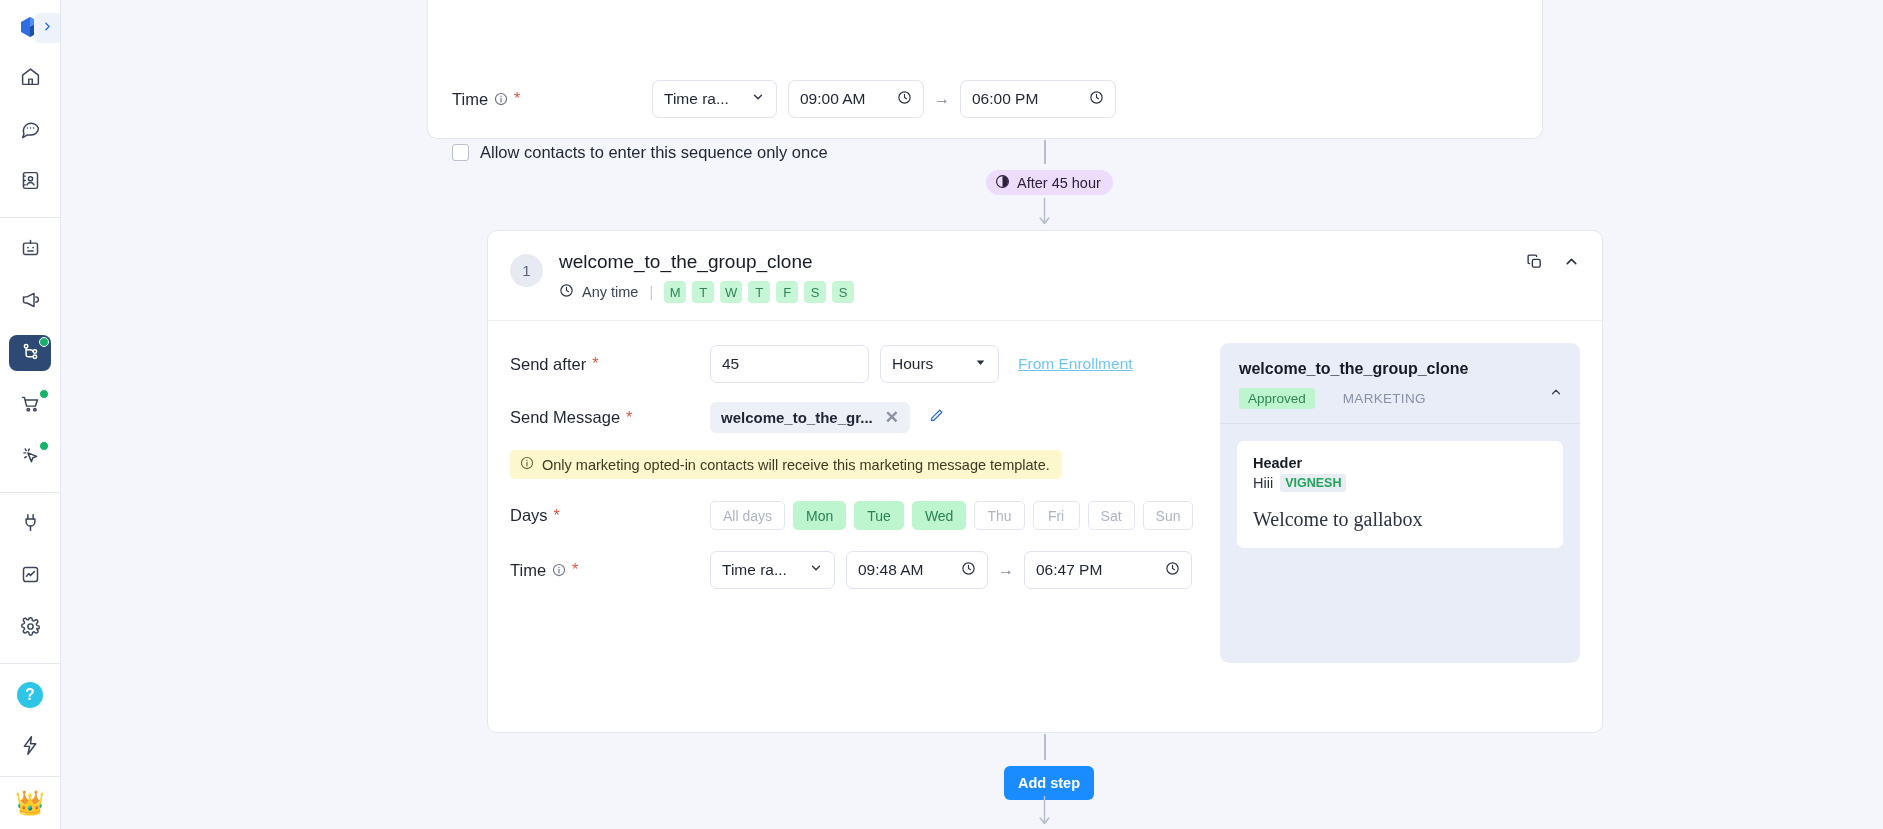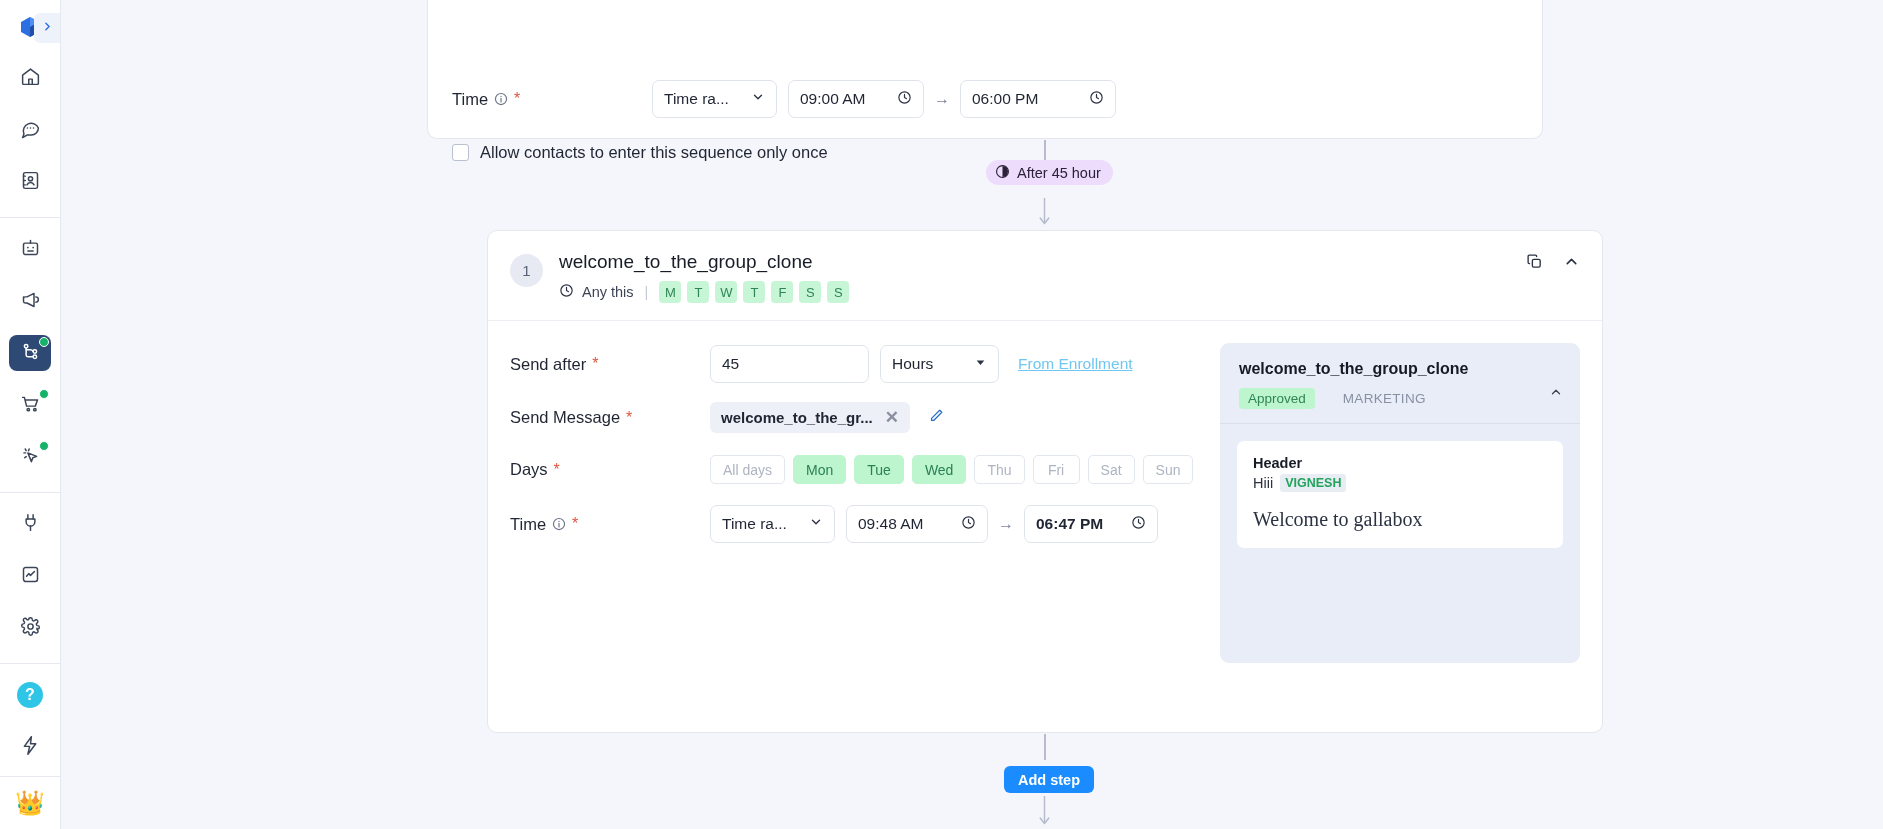--- a/index.html
+++ b/index.html
@@ -201,21 +201,21 @@
   .pv-body { padding: 17px 17px 0 17px; }
   .bubble { background: #fff; border-radius: 7px; padding: 14px 16px 17px 16px; }
   .bb-header { font-size: 14.5px; font-weight: bold; color: #171c27; margin-bottom: 3px; }
   .bb-line { font-size: 14.5px; color: #2b3242; display: flex; align-items: center; gap: 7px; }
   .bb-var { background: #e8ecf3; color: #23a35b; font-weight: bold; font-size: 12.5px; padding: 2px 5px; border-radius: 3px; }
   .bb-body { font-size: 20px; color: #2b3242; margin-top: 16px; font-family: Liberation Serif, serif; }
 
   .add-step {
     position: absolute;
     background: #1a8cff; color: #fff;
-    border-radius: 6px; height: 27px;
+    border-radius: 6px; height: 34px;
     display: flex; align-items: center; justify-content: flex-end;
     padding: 0 14px; font-size: 14.5px; font-weight: bold;
     cursor: pointer;
   }
 </style>
 </head>
 <body>
 
 <div class="app">
 
@@ -430,21 +430,21 @@
       </div>
 
       <div class="checkbox-row" style="position:absolute; left:24px; top:239px;">
         <span class="cb"></span>
         <span class="cb-label">Allow contacts to enter this sequence only once</span>
       </div>
     </div>
 
     <div class="conn-line" style="left:983px; top:140px; height:24px;"></div>
 
-    <div class="delay-badge" style="left:925px; top:160px;">
+    <div class="delay-badge" style="left:925px; top:170px;">
       <span>
         <svg width="15" height="15" viewBox="0 0 24 24">
             <circle cx="12" cy="12" r="9.5" fill="none" stroke="#2b2139" stroke-width="1.8"></circle>
             <path d="M12 3.2a8.8 8.8 0 0 1 0 17.6z" fill="#2b2139"></path>
           </svg>
       </span>
       <span>After 45 hour</span>
     </div>
 
     <div class="conn-arrow" style="left:976px; top:198px;">
@@ -461,21 +461,21 @@
 
         <div class="step-titles">
           <div class="step-title">welcome_to_the_group_clone</div>
           <div class="step-sub">
             <span>
               <svg width="15" height="15" viewBox="0 0 24 24" fill="none" stroke="#2b3242" stroke-width="1.9">
                   <circle cx="12" cy="12" r="9"></circle>
                   <path d="M12 7v5l3.2 2" stroke-linecap="round"></path>
                 </svg>
             </span>
-            <span>Any this</span>
+            <span>Any time</span>
             <span class="divider">|</span>
             <span id="head-daychips" style="display:flex; gap:6px;">
                 <span class="daychip">M</span>
                 <span class="daychip">T</span>
                 <span class="daychip">W</span>
                 <span class="daychip">T</span>
                 <span class="daychip">F</span>
                 <span class="daychip">S</span>
                 <span class="daychip">S</span>
               </span>
@@ -529,20 +529,32 @@
               <span>welcome_to_the_gr...</span>
               <span class="chip-x">✕</span>
             </div>
             <span style="margin-left:18px; cursor:pointer;">
               <svg width="17" height="17" viewBox="0 0 24 24" fill="none" stroke="#2a6fc4" stroke-width="1.8" stroke-linecap="round" stroke-linejoin="round">
                   <path d="M16.5 4.5l3 3L8 19H5v-3z"></path>
                 </svg>
             </span>
           </div>
 
+          <div style="margin-top:17px; margin-left:0;">
+            <div class="warn">
+              <span>
+                <svg width="14" height="14" viewBox="0 0 24 24" fill="none" stroke="#6b6a3e" stroke-width="2">
+                    <circle cx="12" cy="12" r="9.5"></circle>
+                    <path d="M12 11v6" stroke-linecap="round"></path>
+                    <circle cx="12" cy="7.6" r="1.1" fill="#6b6a3e" stroke="none"></circle>
+                  </svg>
+              </span>
+              <span>Only marketing opted-in contacts will receive this marketing message template.</span>
+            </div>
+          </div>
 
 
           <div class="row" style="margin-top:22px;">
             <div class="field-label lbl-col">
               <span>Days</span>
               <span class="req">*</span>
             </div>
             <div id="day-pills" style="display:flex;">
                 <div class="daypill">All days</div>
                 <div class="daypill on">Mon</div>
@@ -582,21 +594,21 @@
               <span>
                 <svg width="15" height="15" viewBox="0 0 24 24" fill="none" stroke="#2b3242" stroke-width="1.9">
                     <circle cx="12" cy="12" r="9"></circle>
                     <path d="M12 7v5l3.2 2" stroke-linecap="round"></path>
                   </svg>
               </span>
             </div>
 
             <span class="arrow-between">→</span>
 
-            <div class="ctrl time" style="width:134px;font-weight:bold;">
+            <div class="ctrl time" style="width:168px;">
               <span>06:47 PM</span>
               <span>
                 <svg width="15" height="15" viewBox="0 0 24 24" fill="none" stroke="#2b3242" stroke-width="1.9">
                     <circle cx="12" cy="12" r="9"></circle>
                     <path d="M12 7v5l3.2 2" stroke-linecap="round"></path>
                   </svg>
               </span>
             </div>
           </div>
         </div>

